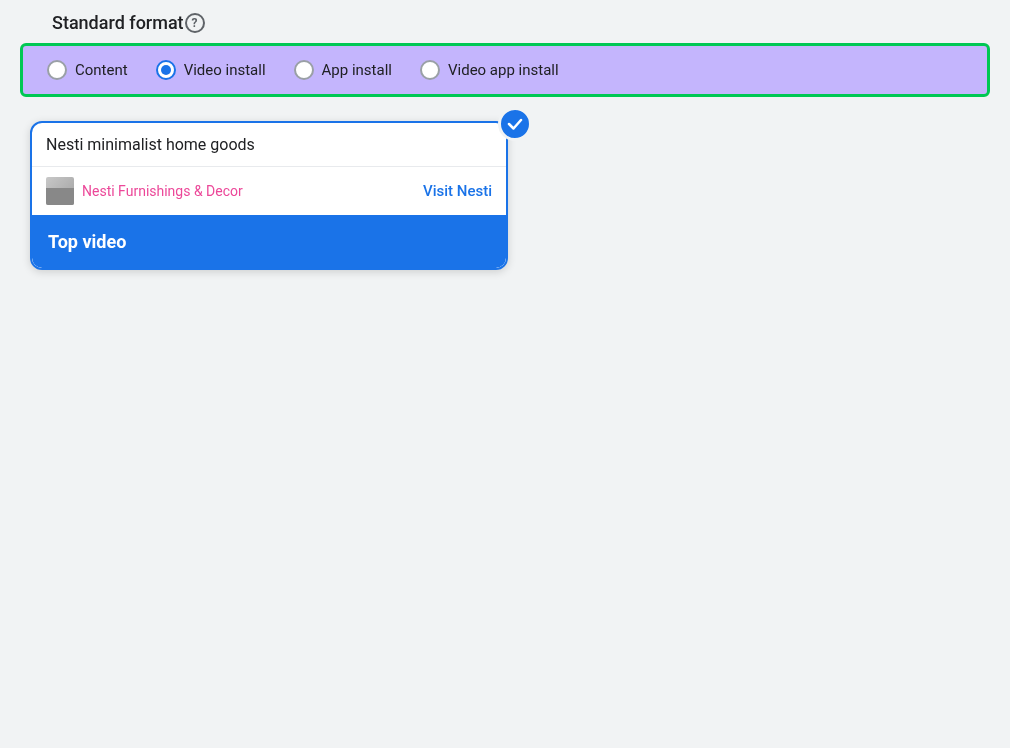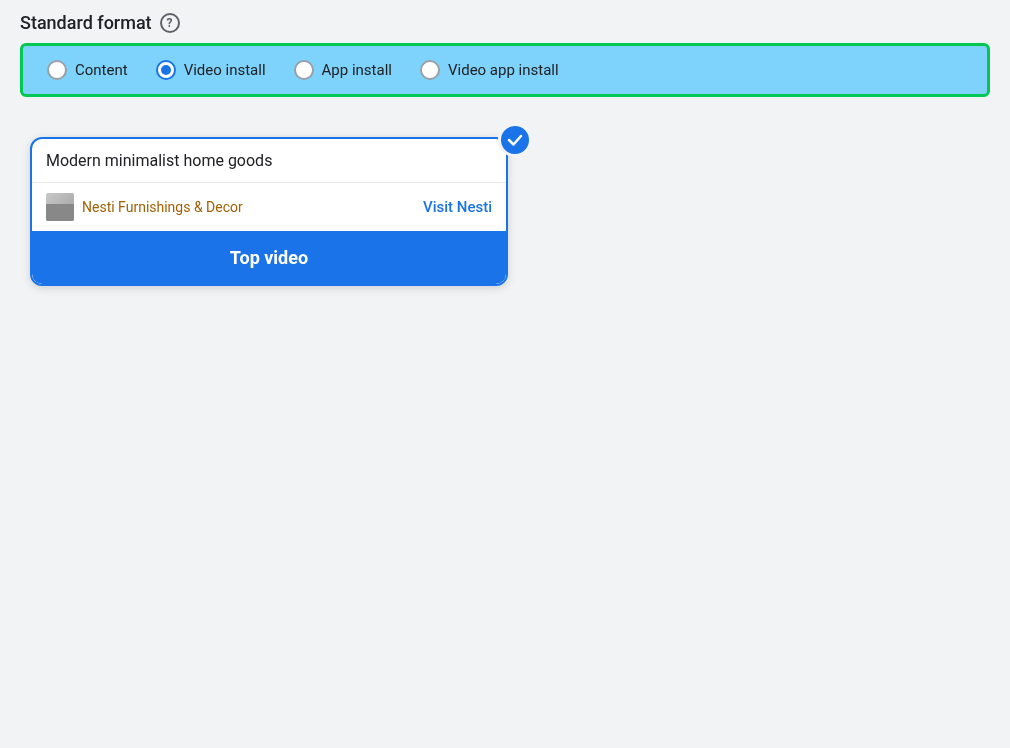--- a/index.html
+++ b/index.html
@@ -12,22 +12,23 @@
     }
     .page {
       width: 1010px;
       min-height: 748px;
       background: #f1f3f4;
       padding: 12px 20px 20px 20px;
     }
     .header-row {
       display: flex;
       align-items: center;
-      gap: 8px;
+      gap: 1px;
       margin-bottom: 10px;
+      margin-left: 32px;
     }
     .section-title {
       font-size: 18px;
       font-weight: 500;
       color: #202124;
     }
     .help-icon {
       width: 20px;
       height: 20px;
       border-radius: 50%;
@@ -37,25 +38,25 @@
       justify-content: center;
       color: #5f6368;
       font-size: 12px;
       font-weight: bold;
       cursor: pointer;
     }
     .radio-bar {
       display: flex;
       align-items: center;
       gap: 28px;
-      background: #7dd3fc;
+      background: #c4b5fd;
       border: 3px solid #00c853;
       border-radius: 6px;
       padding: 14px 24px;
-      margin-bottom: 40px;
+      margin-bottom: 24px;
     }
     .radio-option {
       display: flex;
       align-items: center;
       gap: 8px;
       cursor: pointer;
     }
     .radio-circle {
       width: 20px;
       height: 20px;
@@ -218,32 +219,32 @@
     }
     .brand-icon::after {
       content: '';
       position: absolute;
       bottom: 0; left: 0; right: 0;
       height: 60%;
       background: #888;
     }
     .brand-name {
       font-size: 14px;
-      color: #a16207;
+      color: #ec4899;
     }
     .visit-link {
       font-size: 15px;
       color: #1a73e8;
       font-weight: 500;
       cursor: pointer;
     }
     .top-video-bar {
       background: #1a73e8;
       color: #fff;
-      text-align: center;
+      text-align: left;
       padding: 16px;
       font-size: 18px;
       font-weight: 700;
       border-radius: 0 0 10px 10px;
     }
   </style>
 </head>
 <body>
 
 <div class="page">
@@ -277,21 +278,21 @@
   <div class="card-area">
     <div class="check-badge">
       <svg viewBox="0 0 18 18" fill="none" xmlns="http://www.w3.org/2000/svg">
         <path d="M3 9l4.5 4.5L15 5" stroke="white" stroke-width="2.5" stroke-linecap="round" stroke-linejoin="round"></path>
       </svg>
     </div>
 
     <div class="ad-card">
 
       <div class="ad-info">
-        <span class="ad-title">Modern minimalist home goods</span>
+        <span class="ad-title">Nesti minimalist home goods</span>
       </div>
 
       <div class="ad-footer">
         <div class="ad-brand">
           <div class="brand-icon"></div>
           <span class="brand-name">Nesti Furnishings &amp; Decor</span>
         </div>
         <span class="visit-link">Visit Nesti</span>
       </div>
 

